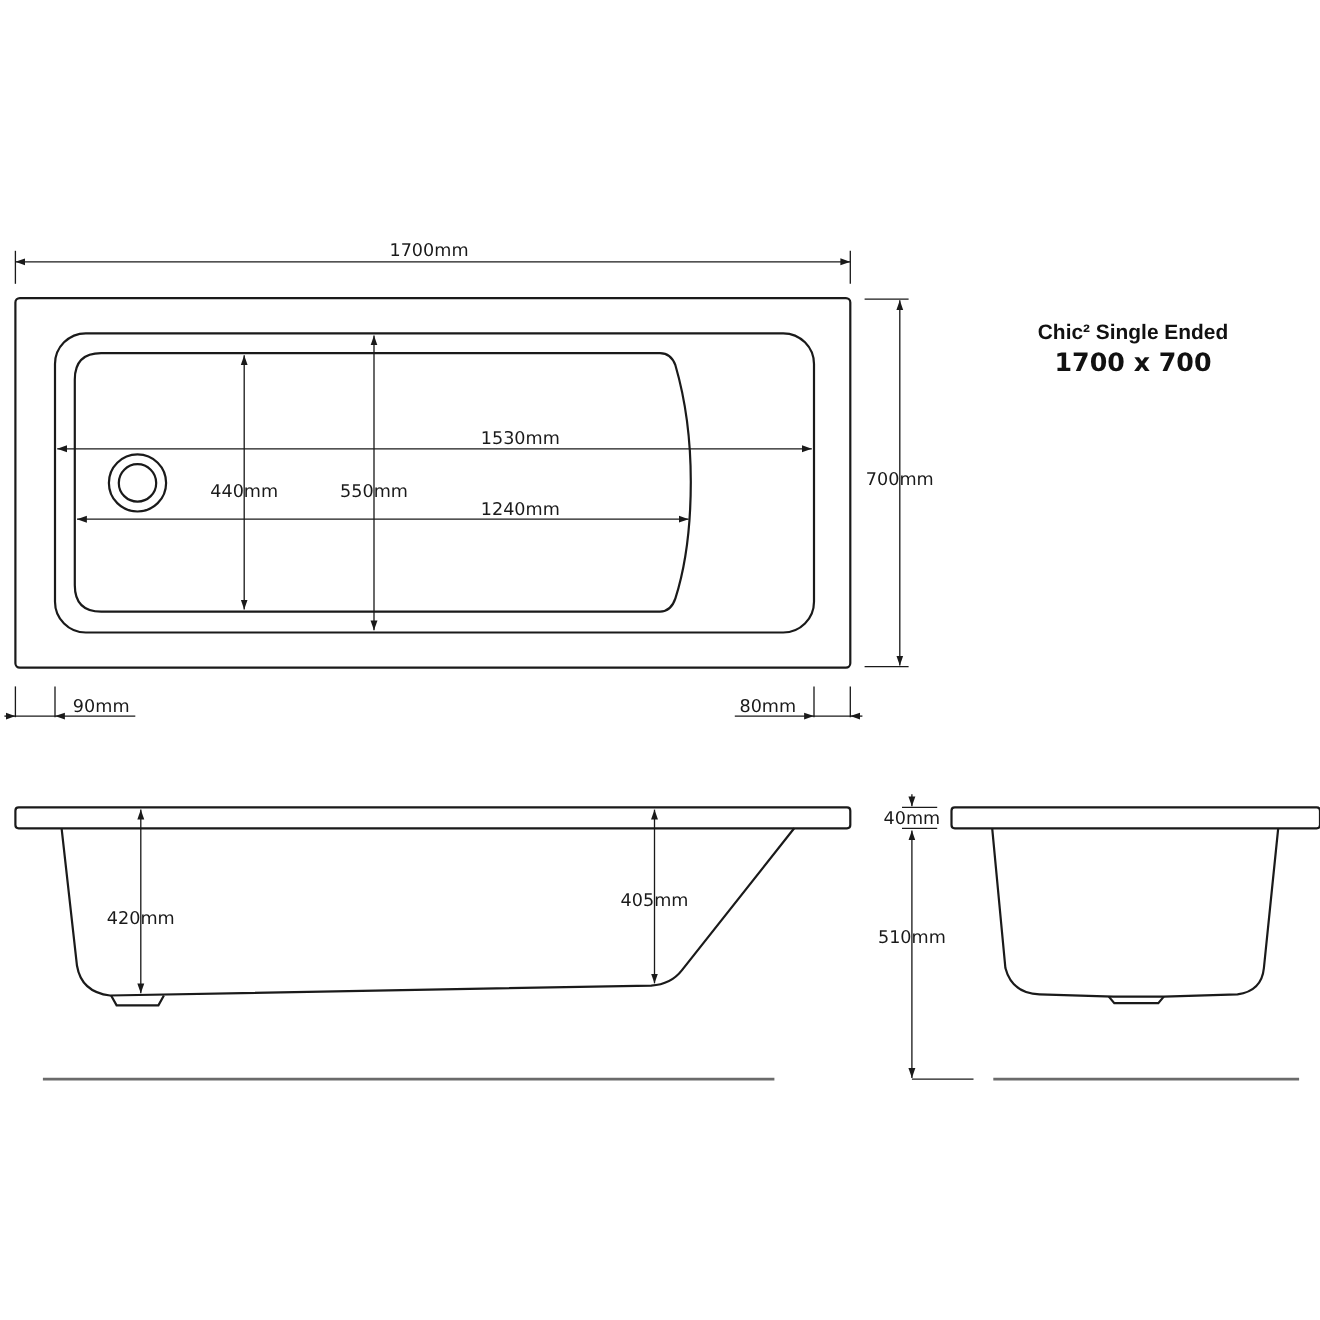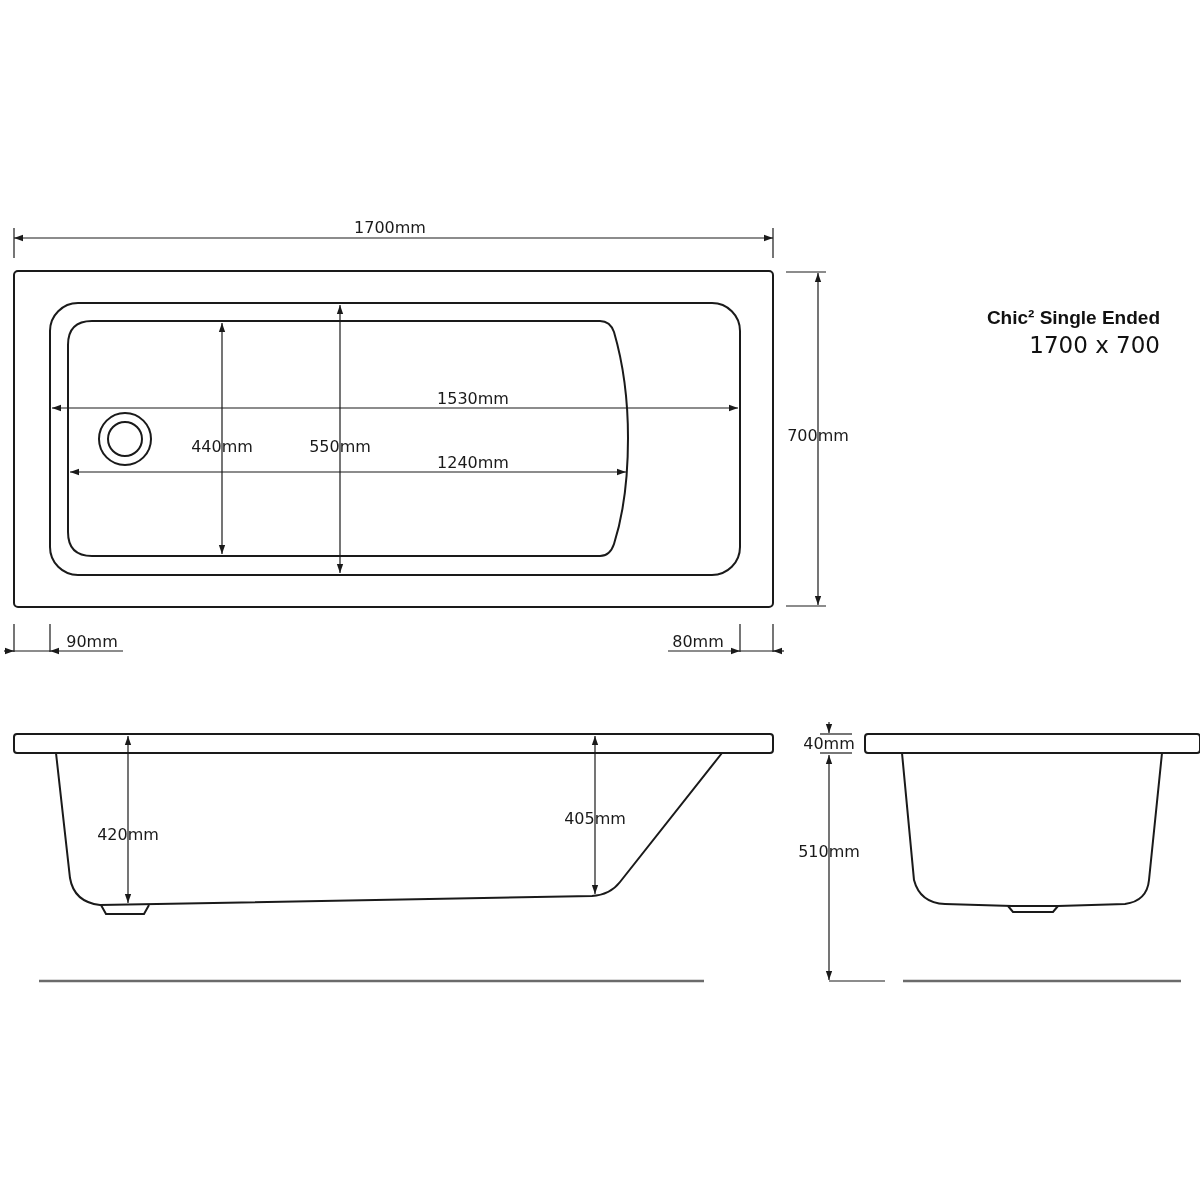--- a/index.html
+++ b/index.html
@@ -2,23 +2,23 @@
 <html><head>
 <meta charset="utf-8">
 <style>
   html, body { margin:0; padding:0; background:#ffffff; }
   body { width:1200px; height:1200px; position:relative; overflow:hidden; font-family:"Liberation Sans", sans-serif; }
   svg { position:absolute; left:0; top:0; }
   .ln { stroke:#1a1a1a; stroke-width:2; fill:none; }
   .dim { stroke:#1a1a1a; stroke-width:1.2; fill:none; }
   .gnd { stroke:#6b6b6b; stroke-width:2.5; fill:none; }
   .lbl { font-family:"DejaVu Sans", sans-serif; font-size:16px; fill:#1a1a1a; }
-  .title { position:absolute; left:900px; top:306px; width:260px; text-align:right; color:#111; }
+  .title { position:absolute; left:900px; top:291px; width:260px; text-align:center; color:#111; }
   .title .t1 { font-family:"Liberation Sans", sans-serif; font-weight:bold; font-size:19px; line-height:24px; }
-  .title .t2 { font-family:"DejaVu Sans", sans-serif; font-size:23px; line-height:30px; font-weight:400; }
+  .title .t2 { font-family:"DejaVu Sans", sans-serif; font-size:23px; line-height:30px; font-weight:700; }
 </style>
 </head>
 <body>
 
 <svg width="1200" height="1200" viewBox="0 0 1200 1200">
   <defs>
     <marker id="ah" viewBox="0 0 10 10" refX="10" refY="5" markerWidth="9" markerHeight="9" orient="auto-start-reverse" markerUnits="userSpaceOnUse">
       <path d="M0,1.5 L10,5 L0,8.5 z" fill="#1a1a1a"></path>
     </marker>
   </defs>

